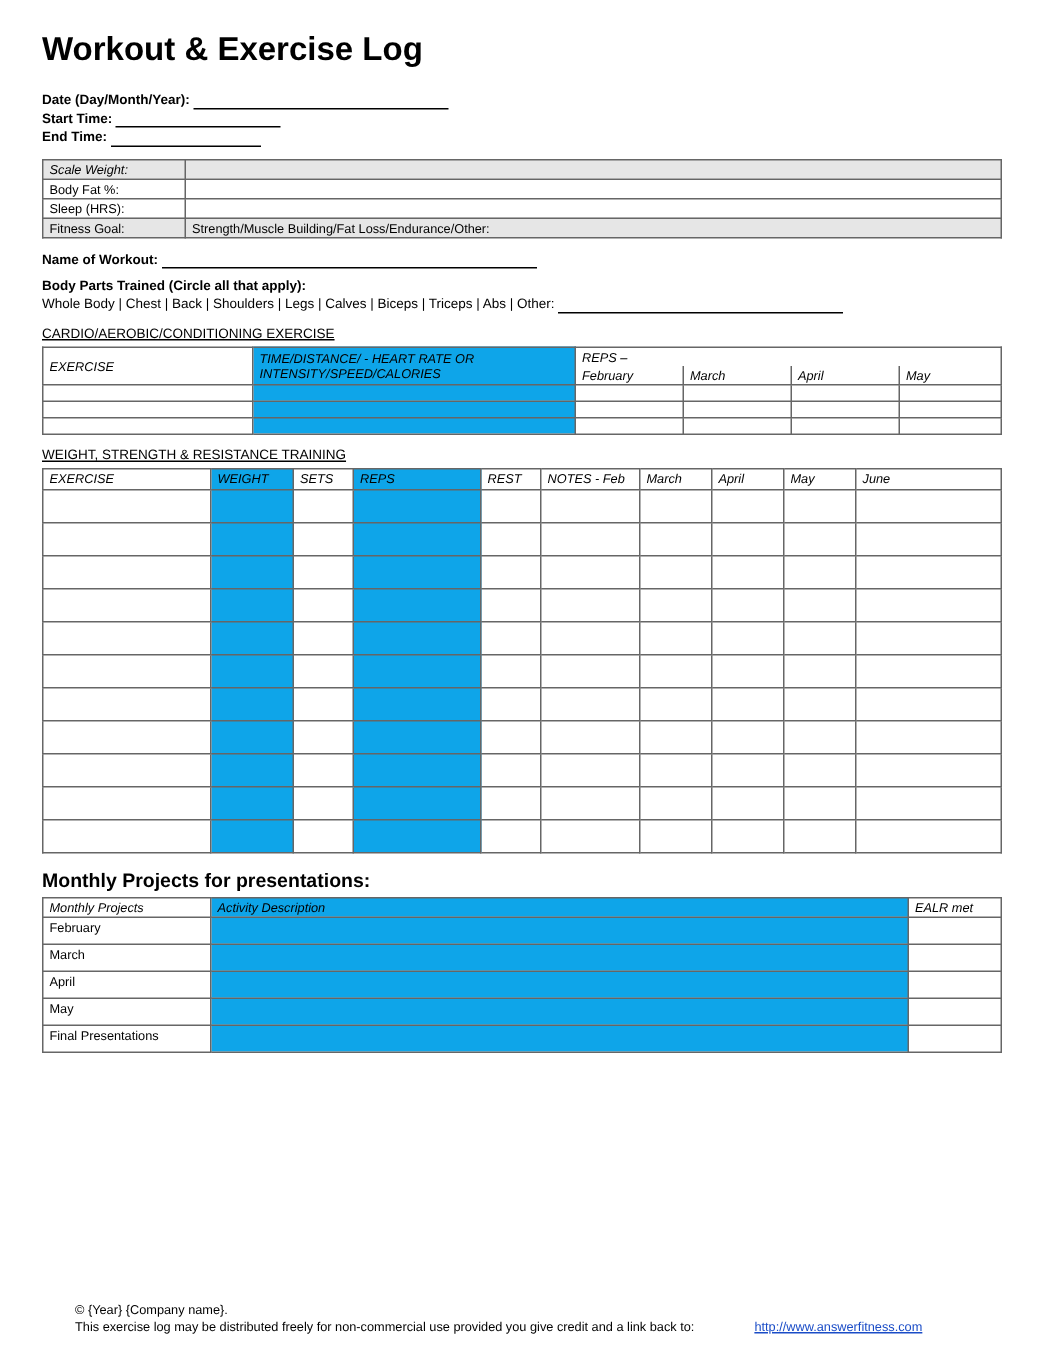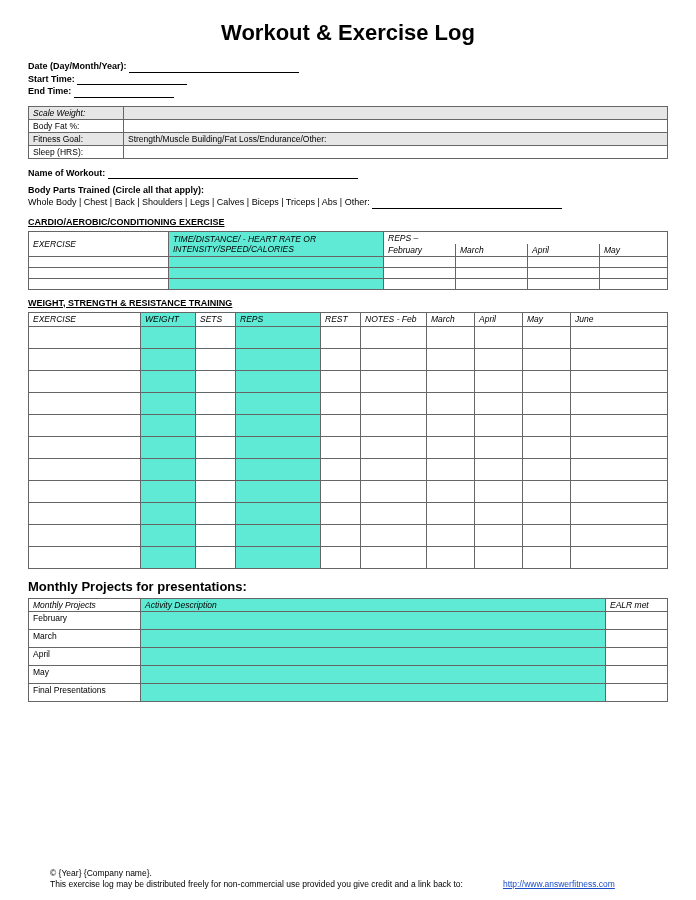--- a/index.html
+++ b/index.html
@@ -7,40 +7,39 @@
     width: 696px;
     height: 900px;
     background: #fff;
     font-family: Arial, Helvetica, sans-serif;
     font-size: 9px;
     color: #000;
     padding: 20px 28px 12px 28px;
     position: relative;
   }
   h1 {
-    text-align: center;
     font-size: 22px;
     font-weight: bold;
     margin-bottom: 14px;
     font-family: Arial, sans-serif;
   }
   .field-line { font-weight: bold; line-height: 1.4; }
   .blank-line { display: inline-block; border-bottom: 1px solid #000; vertical-align: bottom; }
   .w170 { width: 170px; }
   .w110 { width: 110px; }
   .w100 { width: 100px; }
   .w250 { width: 250px; }
   .w190 { width: 190px; }
   .section-gap { height: 8px; }
   table { border-collapse: collapse; width: 100%; table-layout: fixed; }
   td, th { border: 1px solid #666; padding: 1px 4px; font-size: 8.5px; text-align: left; vertical-align: top; height: 12px; font-weight: normal; }
   .italic { font-style: italic; }
-  .shaded { background: #5eead4; }
+  .shaded { background: #0ea5e9; }
   .lightshaded { background: #e6e6e6; }
-  .sec-head { font-weight: bold; text-decoration: underline; margin: 8px 0 4px 0; font-size: 9px; }
+  .sec-head { font-weight: normal; text-decoration: underline; margin: 8px 0 4px 0; font-size: 9px; }
   .body-parts { font-size: 9px; line-height: 1.3; margin-bottom: 0; }
   .footer { position: absolute; bottom: 10px; left: 50px; right: 28px; font-size: 8.5px; line-height: 1.3; }
   .footer a { color: #1a4cc7; text-decoration: underline; padding-left: 40px; }
   .strength-row td { height: 22px; }
   .cardio-row td { height: 11px; }
   .projects-row td { height: 18px; }
   .weight-header td { height: 14px; }
   .weight-header .italic { font-style: italic; }
 </style>
 </head>
@@ -68,26 +67,26 @@
   <tbody>
       <tr>
     <td class="lightshaded italic">Scale Weight:</td>
     <td class="lightshaded"></td>
   </tr>
   <tr>
     <td>Body Fat %:</td>
     <td></td>
   </tr>
   <tr>
+    <td>Sleep (HRS):</td>
+    <td></td>
+  </tr>
+  <tr>
     <td class="lightshaded">Fitness Goal:</td>
     <td class="lightshaded">Strength/Muscle Building/Fat Loss/Endurance/Other:</td>
-  </tr>
-  <tr>
-    <td>Sleep (HRS):</td>
-    <td></td>
   </tr>
 </tbody>
   </table>
 
 <div class="section-gap"></div>
 
 <div class="field-line">
   <span>Name of Workout:</span> <span class="blank-line w250"></span>
 </div>
 

